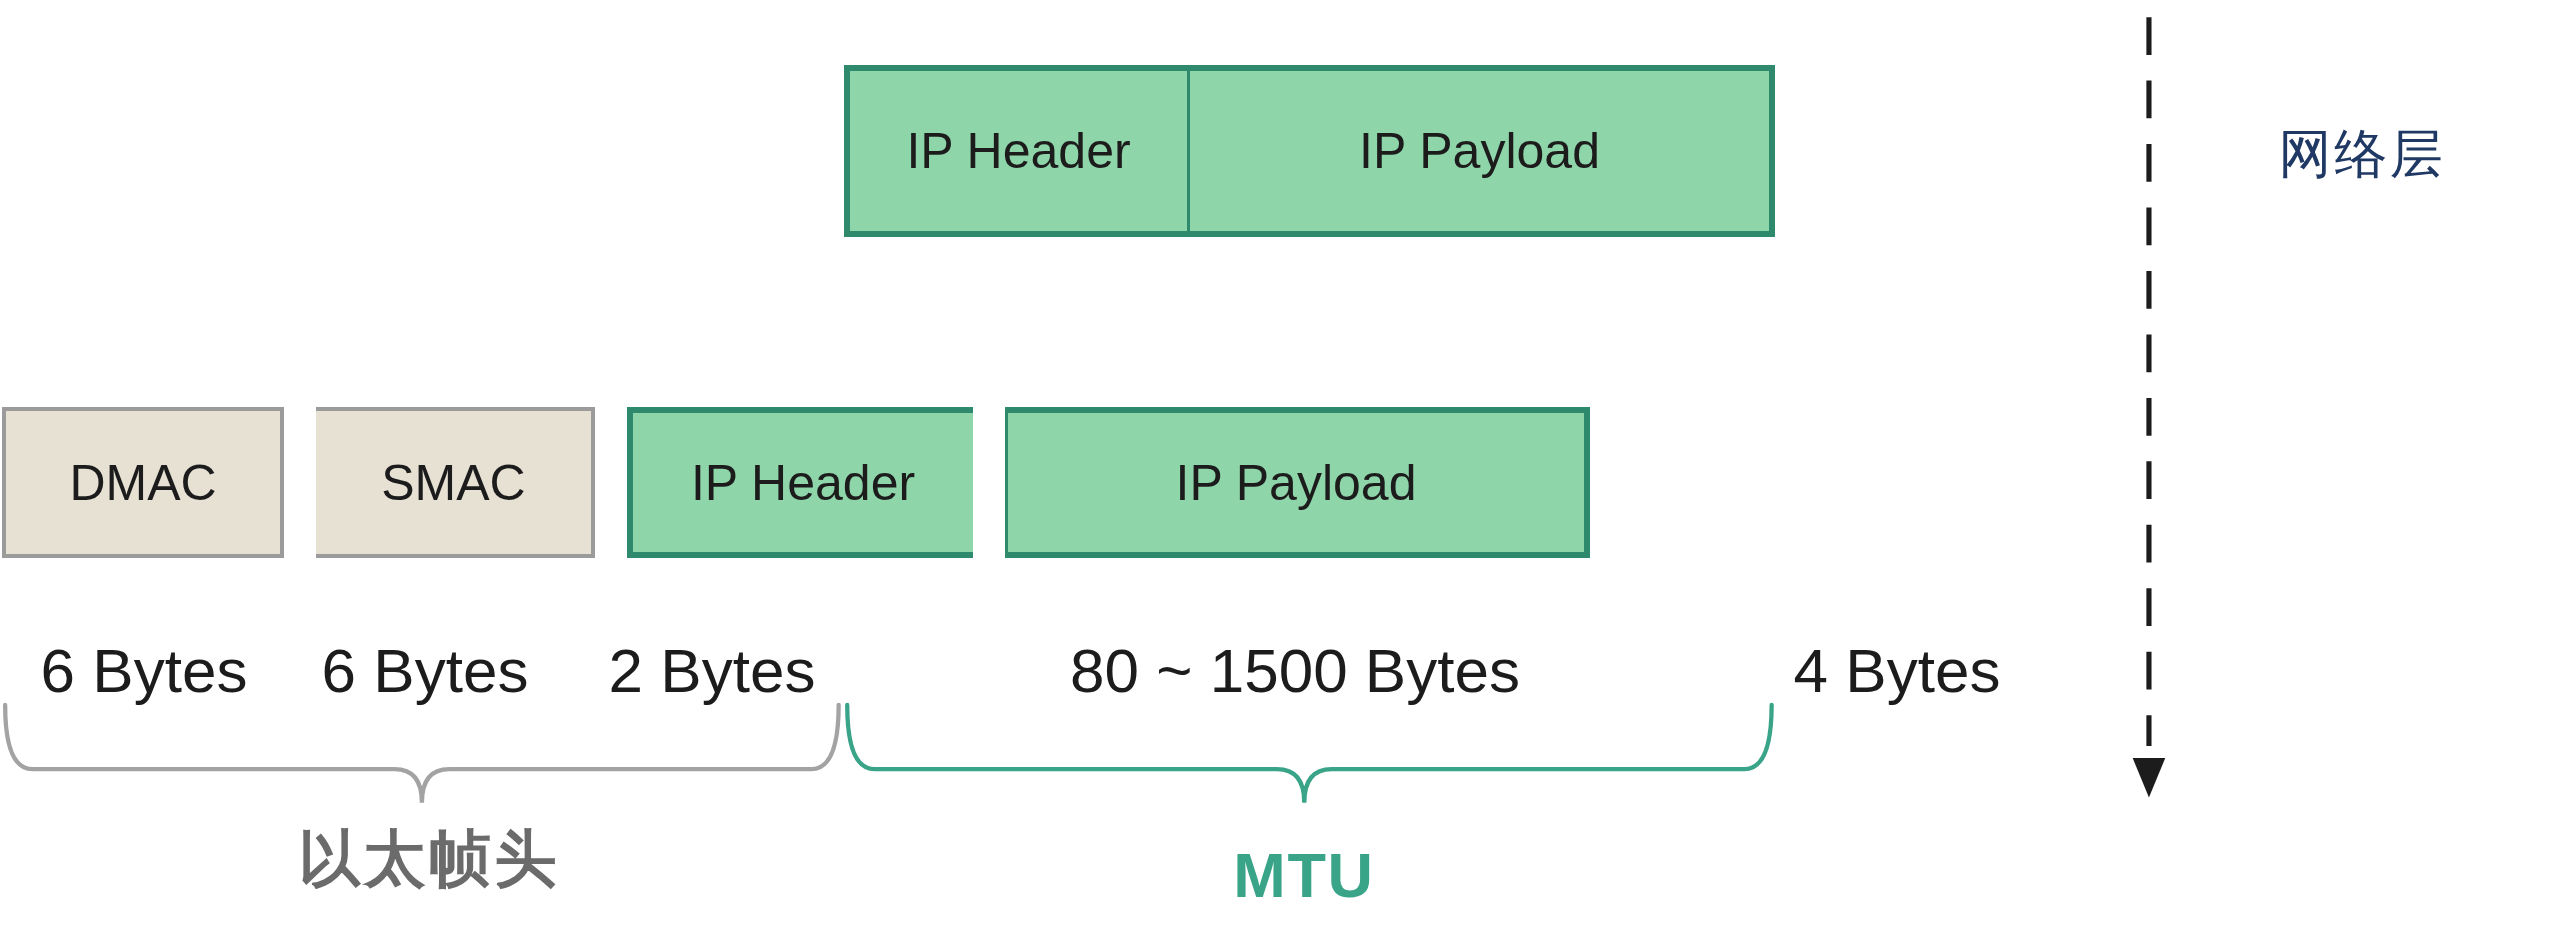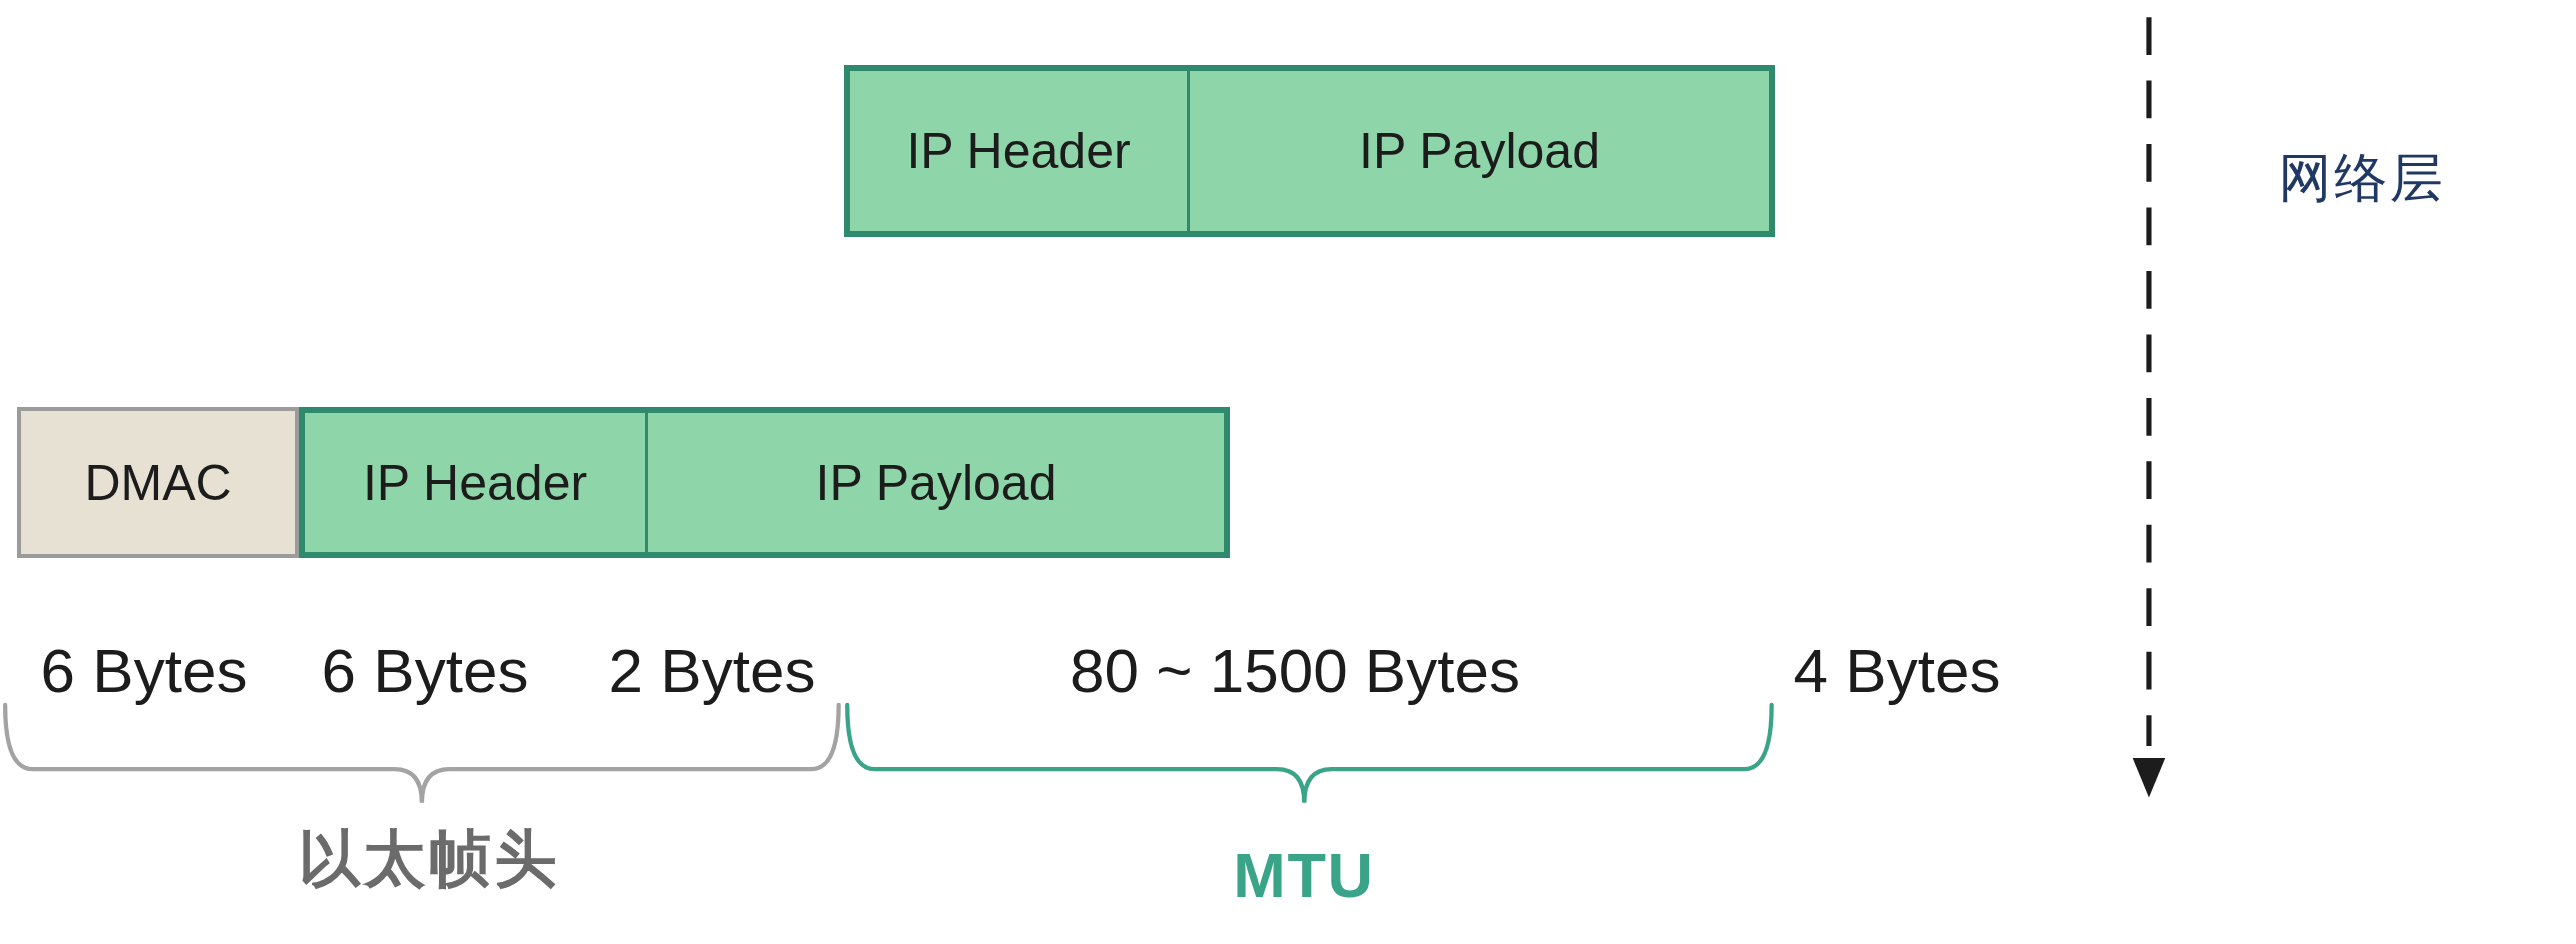--- a/index.html
+++ b/index.html
@@ -31,21 +31,21 @@
     white-space:nowrap;
   }
   .packet-top{
     left:844px;top:65px;width:931px;height:172px;
     border:6px solid var(--green-border);
     background:var(--green-fill);
   }
   .packet-top .cell-iph{width:340px;border-right:3.4px solid var(--green-border);}
   .packet-top .cell-ipp{flex:1;}
 
-  .frame-row{left:17px;top:407px;width:2055px;height:151px;}
+  .frame-row{left:2px;top:407px;width:2055px;height:151px;gap:32px;}
   .cell.beige{background:var(--beige-fill);border:4.3px solid var(--beige-border);}
   .cell.green{background:var(--green-fill);border:6px solid var(--green-border);}
   .cell.no-left{border-left:none;}
   .c-dmac{width:282px;}
   .c-smac{width:279px;}
   .c-type{width:280px;}
   .c-iph{width:346px;border-right:none !important;}
   .c-ipp{width:585px;border-left:3.4px solid var(--green-border) !important;}
   .c-crc{width:283px;border-left:none !important;}
 
@@ -59,40 +59,43 @@
   .brace-gray{fill:none;stroke:var(--gray-accent);stroke-width:5;stroke-linecap:round;}
   .brace-teal{fill:none;stroke:var(--teal-accent);stroke-width:5;stroke-linecap:round;}
   .dash-line{stroke:var(--text-dark);stroke-width:6;stroke-dasharray:44 30;}
   .arrow-head{fill:var(--text-dark);}
 
   
   .big-label{position:absolute;transform:translateX(-50%);white-space:nowrap;line-height:1;}
   .eth-label{left:429px;top:828px;font-size:62px;font-weight:bold;color:var(--gray-label);letter-spacing:3.4px;}
   .mtu-label{left:1304px;top:844px;font-size:63px;font-weight:bold;color:var(--teal-accent);letter-spacing:1.7px;}
   .layer-label{font-size:53px;font-weight:500;color:var(--navy-label);letter-spacing:2.6px;}
-  .net-layer{left:2362px;top:127px;margin-top:24px;}
+  .net-layer{left:2362px;top:127px;}
   .dl-layer{left:2362px;top:485px;}
 </style>
 </head>
 <body>
 
 <div class="canvas">
 
   <div class="row packet-top">
     <div class="cell cell-iph">
       <span>IP Header</span>
     </div>
     <div class="cell cell-ipp">
       <span>IP Payload</span>
     </div>
   </div>
 
   <div class="row frame-row">
     <div class="cell beige c-dmac">
       <span>DMAC</span>
+    </div>
+    <div class="cell beige no-left c-smac">
+      <span>SMAC</span>
     </div>
     <div class="cell green c-iph">
       <span>IP Header</span>
     </div>
     <div class="cell green c-ipp">
       <span>IP Payload</span>
     </div>
   </div>
 
   <span class="byte-label" style="left:144px">6 Bytes</span>

